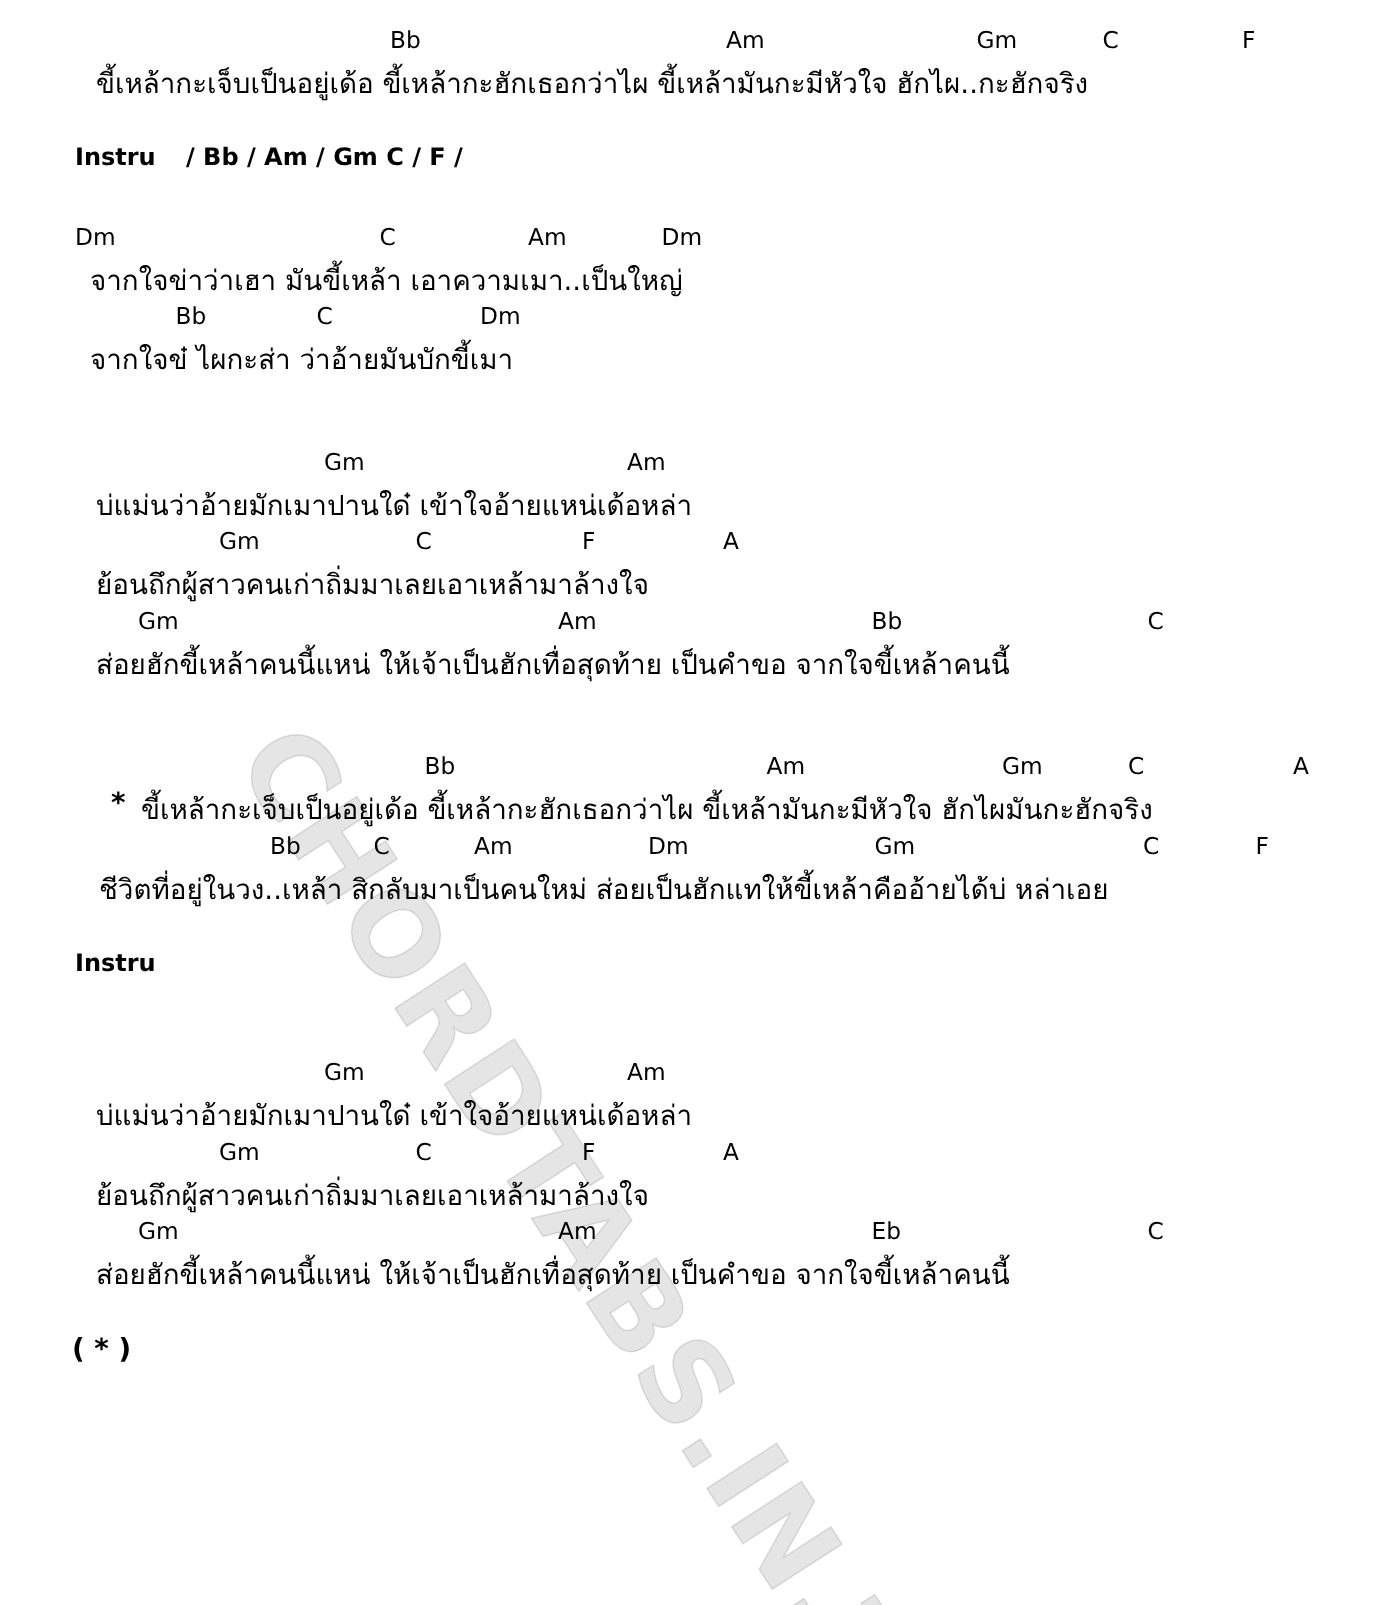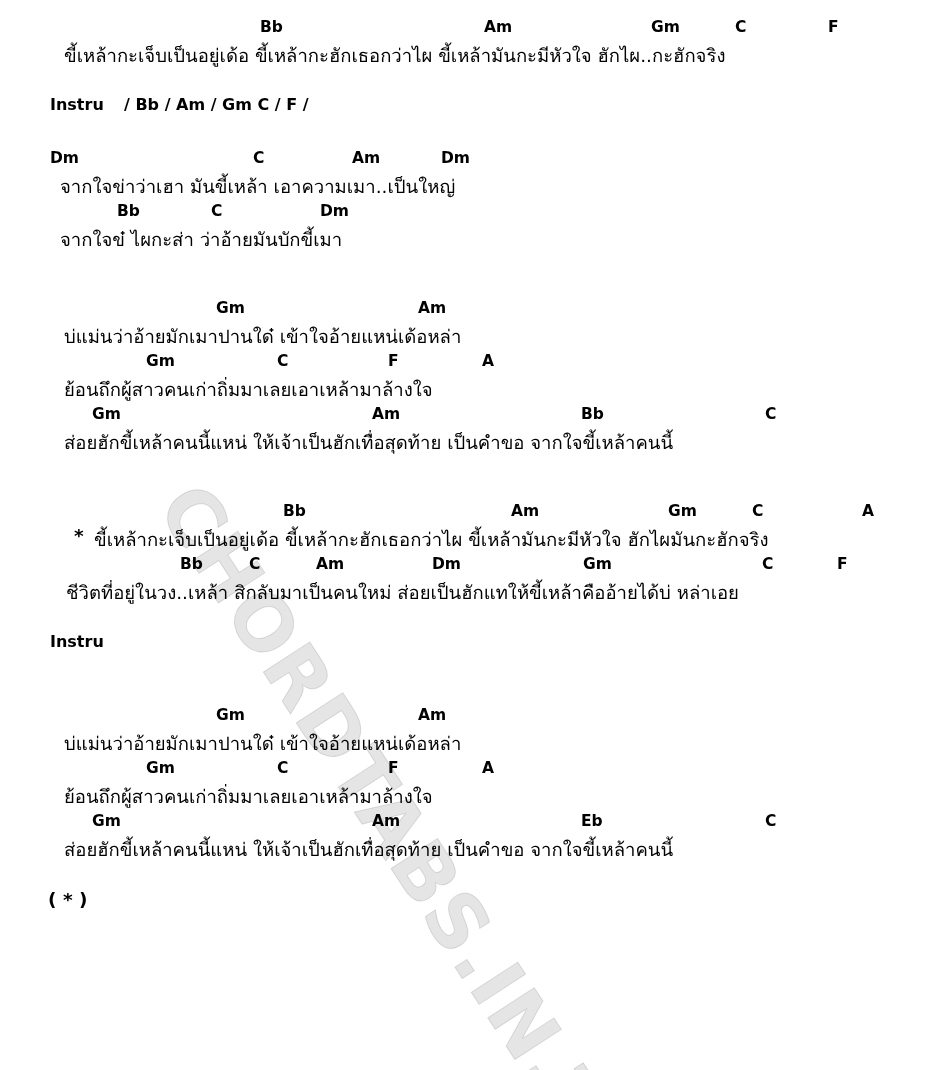--- a/index.html
+++ b/index.html
@@ -47,21 +47,21 @@
     z-index: 10;
     padding: 18px 0 0 0;
   }
   .block {
     position: relative;
   }
   .chordline {
     position: relative;
     height: 23px;
     font-size: 15.5px;
-    font-weight: bold;
+    font-weight: normal;
     white-space: nowrap;
   }
   .chordline span {
     position: absolute;
     top: 0;
   }
   .lyricline {
     position: relative;
     height: 30px;
     font-size: 18.5px;

